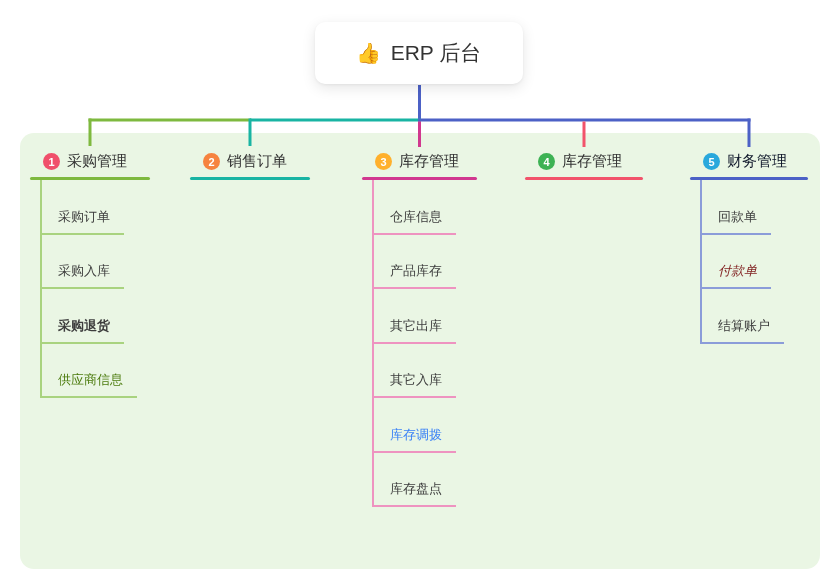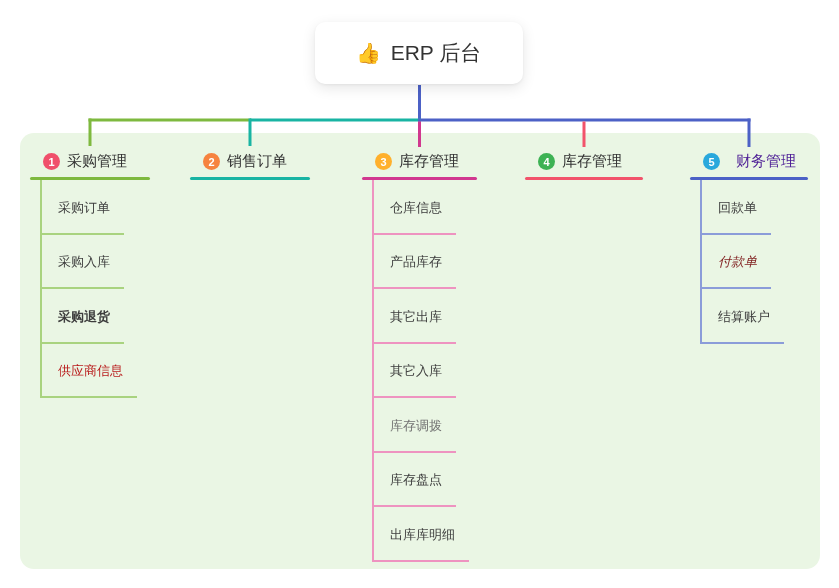--- a/index.html
+++ b/index.html
@@ -38,21 +38,21 @@
   }
   .children{position:relative;margin-left:10px;}
   .children::before{
     content:"";position:absolute;left:0;top:0;bottom:0;width:2px;
     background:var(--child-line);
   }
   .child{height:54.5px;display:flex;align-items:flex-end;cursor:pointer;}
   .child > span{
     display:inline-block;white-space:nowrap;
     border-bottom:2px solid var(--child-line);
-    padding:0 14px 16px 18px;font-size:13px;
+    padding:0 14px 7px 18px;font-size:13px;
   }
 </style>
 </head>
 <body>
 
 <div class="stage">
 
   <div class="board" style="background: rgb(234, 246, 228);"></div>
 
   <svg class="connector-layer" width="839" height="588" viewBox="0 0 839 588">
@@ -85,21 +85,21 @@
       <div class="child">
           <span style="color: rgb(61, 61, 61);">采购订单</span>
         </div>
       <div class="child">
           <span style="color: rgb(61, 61, 61);">采购入库</span>
         </div>
       <div class="child">
           <span style="color: rgb(61, 61, 61); font-weight: bold;">采购退货</span>
         </div>
       <div class="child">
-          <span style="color: #b91c1c;">供应商信息</span>
+          <span style="color: #4d7c0f;">供应商信息</span>
         </div>
     </div>
   </div>
 
   <div class="branch b1" style="--line: #19b4a3; --child-line: #56c6b8;">
     <div class="branch-header">
       <svg class="badge" width="17" height="17">
         <circle cx="8.5" cy="8.5" r="8.5" fill="#f6833f"></circle>
         <text x="8.5" y="12.5">2</text>
       </svg>
@@ -124,27 +124,24 @@
       <div class="child">
           <span style="color: rgb(61, 61, 61);">产品库存</span>
         </div>
       <div class="child">
           <span style="color: rgb(61, 61, 61);">其它出库</span>
         </div>
       <div class="child">
           <span style="color: rgb(61, 61, 61);">其它入库</span>
         </div>
       <div class="child">
-          <span style="color: #737373;">库存调拨</span>
+          <span style="color: #3b82f6;">库存调拨</span>
         </div>
       <div class="child">
           <span style="color: rgb(61, 61, 61);">库存盘点</span>
-        </div>
-      <div class="child">
-          <span style="color: rgb(61, 61, 61);">出库库明细</span>
         </div>
     </div>
   </div>
 
   <div class="branch b3" style="--line: #f2536b; --child-line: #f799a3;">
     <div class="branch-header">
       <svg class="badge" width="17" height="17">
         <circle cx="8.5" cy="8.5" r="8.5" fill="#3db254"></circle>
         <text x="8.5" y="12.5">4</text>
       </svg>
@@ -152,21 +149,21 @@
     </div>
     <div class="branch-underline"></div>
   </div>
 
   <div class="branch b4" style="--line: #4c61c6; --child-line: #8b9cd9;">
     <div class="branch-header">
       <svg class="badge" width="17" height="17">
         <circle cx="8.5" cy="8.5" r="8.5" fill="#29a8dc"></circle>
         <text x="8.5" y="12.5">5</text>
       </svg>
-      <span class="branch-label" style="color: #4c1d95; margin-left: 9px;">财务管理</span>
+      <span class="branch-label" style="color: #0f172a;">财务管理</span>
     </div>
     <div class="branch-underline"></div>
     <div class="children">
       <div class="child">
           <span style="color: rgb(61, 61, 61);">回款单</span>
         </div>
       <div class="child">
           <span style="color: #7f1d1d; font-style: italic;">付款单</span>
         </div>
       <div class="child">

